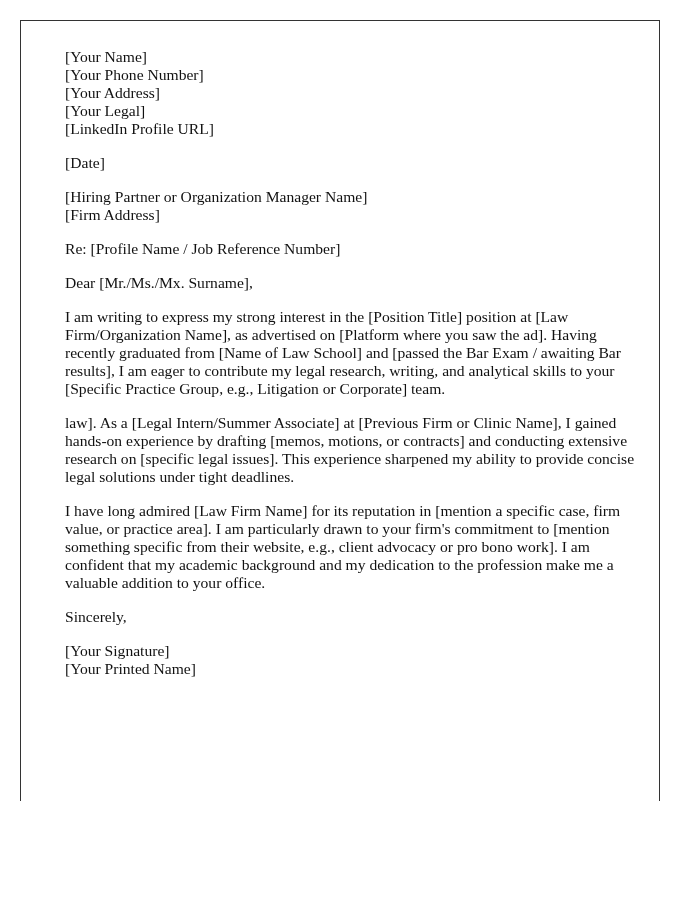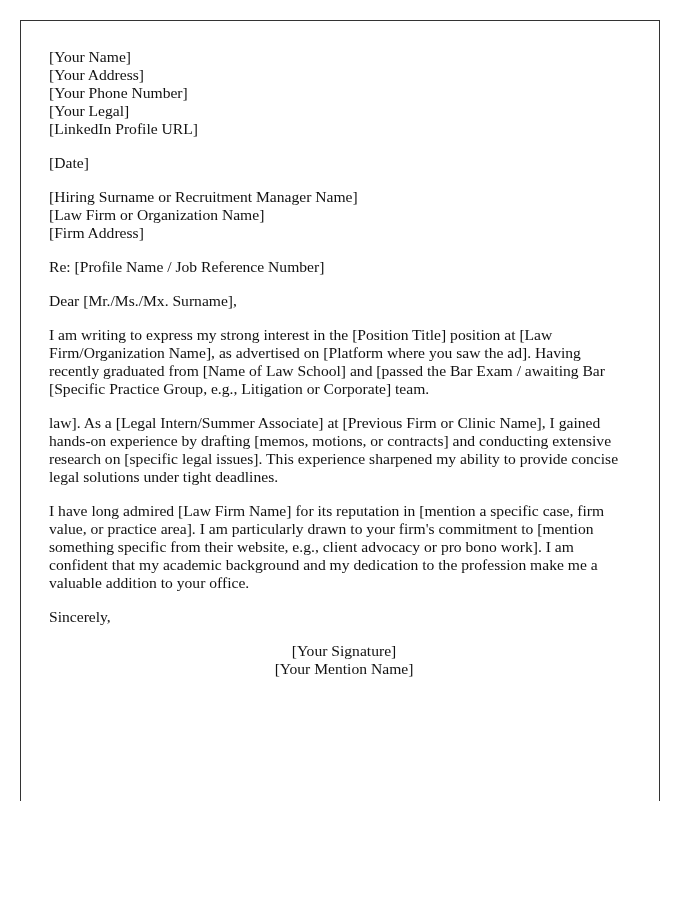--- a/index.html
+++ b/index.html
@@ -29,67 +29,66 @@
     }
     .content {
       position: absolute;
       left: 28px;
       top: 27px;
       width: 590px;
       font-size: 15.6px;
       line-height: 18px;
     }
     .block {
-      margin: 0 0 16px 0;
+      margin: 0 0 16px 16px;
     }
     .block:last-child {
       margin-bottom: 0;
-      text-align: center;
     }
     .line {
       display: block;
       white-space: nowrap;
     }
   </style>
 </head>
 <body>
 
 <div class="page">
   <div class="content">
 
     <div class="block">
       <span class="line">[Your Name]</span>
+      <span class="line">[Your Phone Number]</span>
       <span class="line">[Your Address]</span>
-      <span class="line">[Your Phone Number]</span>
       <span class="line">[Your Legal]</span>
       <span class="line">[LinkedIn Profile URL]</span>
     </div>
 
     <div class="block">
       <span class="line">[Date]</span>
     </div>
 
     <div class="block">
-      <span class="line">[Hiring Surname or Recruitment Manager Name]</span>
-      <span class="line">[Law Firm or Organization Name]</span>
+      <span class="line">[Hiring Partner or Organization Manager Name]</span>
       <span class="line">[Firm Address]</span>
     </div>
 
     <div class="block">
       <span class="line">Re: [Profile Name / Job Reference Number]</span>
     </div>
 
     <div class="block">
       <span class="line">Dear [Mr./Ms./Mx. Surname],</span>
     </div>
 
     <div class="block">
       <span class="line">I am writing to express my strong interest in the [Position Title] position at [Law</span>
       <span class="line">Firm/Organization Name], as advertised on [Platform where you saw the ad]. Having</span>
       <span class="line">recently graduated from [Name of Law School] and [passed the Bar Exam / awaiting Bar</span>
+      <span class="line">results], I am eager to contribute my legal research, writing, and analytical skills to your</span>
       <span class="line">[Specific Practice Group, e.g., Litigation or Corporate] team.</span>
     </div>
 
     <div class="block">
       <span class="line">law]. As a [Legal Intern/Summer Associate] at [Previous Firm or Clinic Name], I gained</span>
       <span class="line">hands-on experience by drafting [memos, motions, or contracts] and conducting extensive</span>
       <span class="line">research on [specific legal issues]. This experience sharpened my ability to provide concise</span>
       <span class="line">legal solutions under tight deadlines.</span>
     </div>
 
@@ -101,17 +100,17 @@
       <span class="line">valuable addition to your office.</span>
     </div>
 
 
     <div class="block">
       <span class="line">Sincerely,</span>
     </div>
 
     <div class="block">
       <span class="line">[Your Signature]</span>
-      <span class="line">[Your Mention Name]</span>
+      <span class="line">[Your Printed Name]</span>
     </div>
 
   </div>
 </div>
 
 </body></html>

